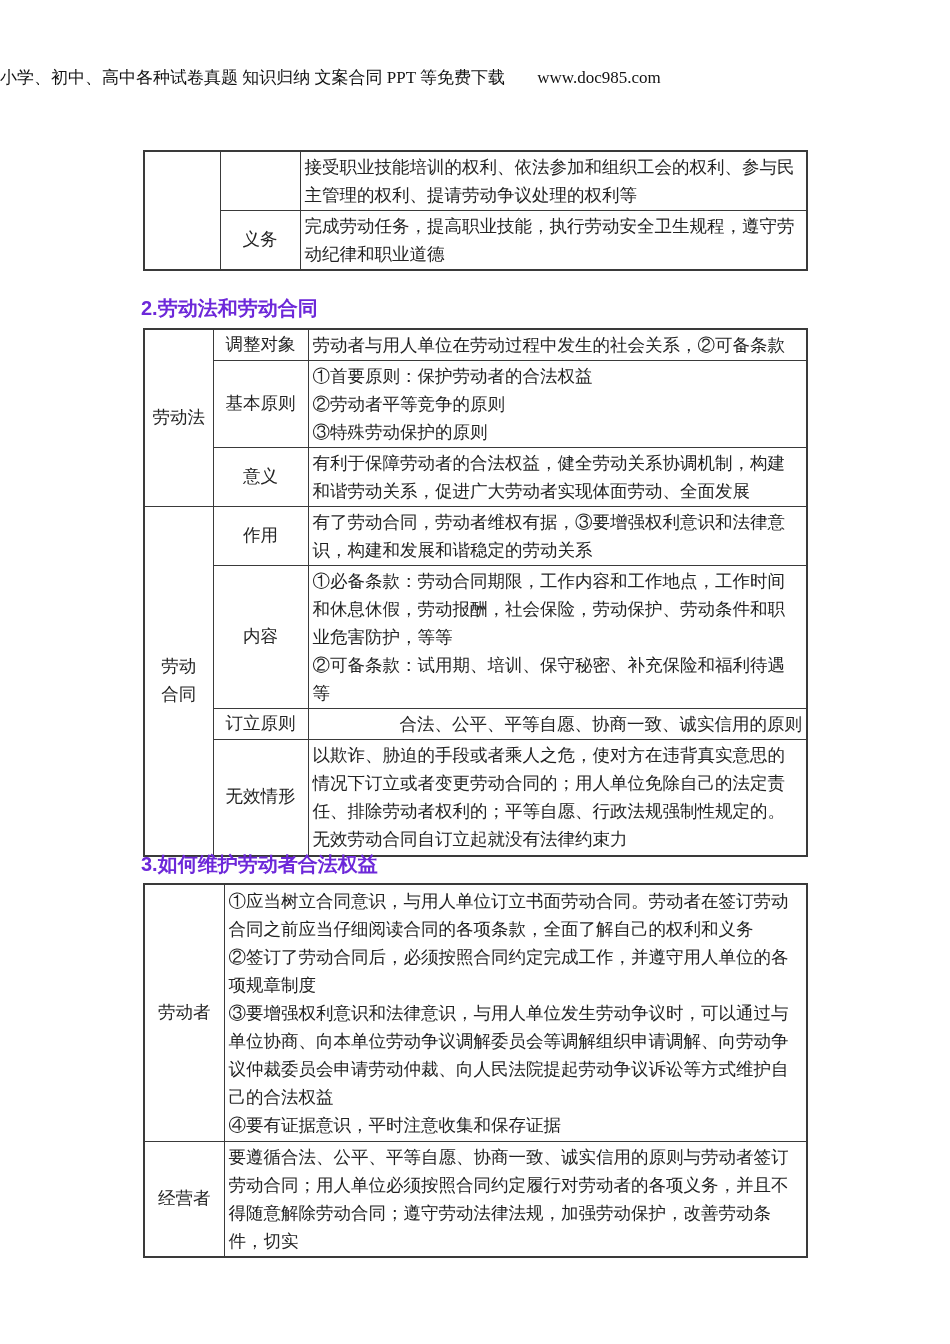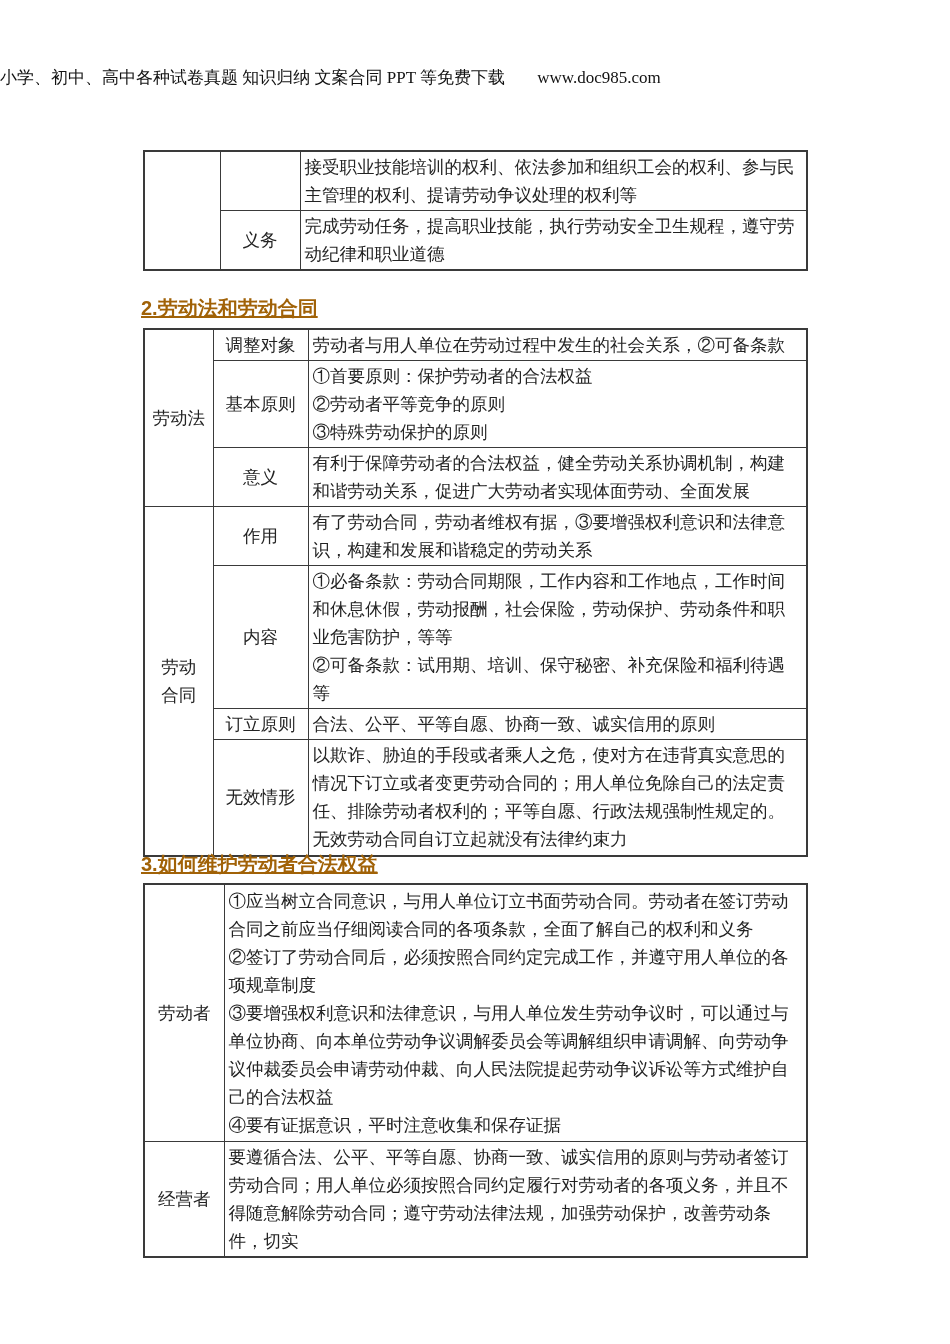--- a/index.html
+++ b/index.html
@@ -23,22 +23,21 @@
     color: #111111;
     white-space: nowrap;
   }
   .doc-header .url { margin-left: 28px; }
   .sec-heading {
     position: absolute;
     left: 141px;
     font-family: "Liberation Sans", "DejaVu Sans", sans-serif;
     font-weight: 700;
     font-size: 20px;
-    color: #a16207;
-    text-decoration: underline;
+    color: #6d28d9;
   }
   .h2 { top: 295px; }
   .h3 { top: 851px; }
   table.t {
     position: absolute;
     left: 143px;
     width: 665px;
     border-collapse: collapse;
     table-layout: fixed;
     border: 2px solid #3a3a3a;
@@ -47,27 +46,28 @@
   table.t td {
     border: 1px solid #3a3a3a;
     line-height: 28px;
     vertical-align: middle;
     color: #232323;
   }
   td.lbl {
     text-align: center;
     padding: 1px 0;
     white-space: pre-line;
+    font-family: Liberation Mono, monospace;
   }
   td.content {
     padding: 1px 4px;
     white-space: pre-line;
     text-align: left;
   }
-  td.content.center { text-align: left; }
+  td.content.center { text-align: right; }
   .t1 { top: 150px; }
   .t2 { top: 328px; }
   .t3 { top: 883px; }
 </style>
 </head>
 <body>
 
 <div class="page">
 
   <div class="doc-header">

